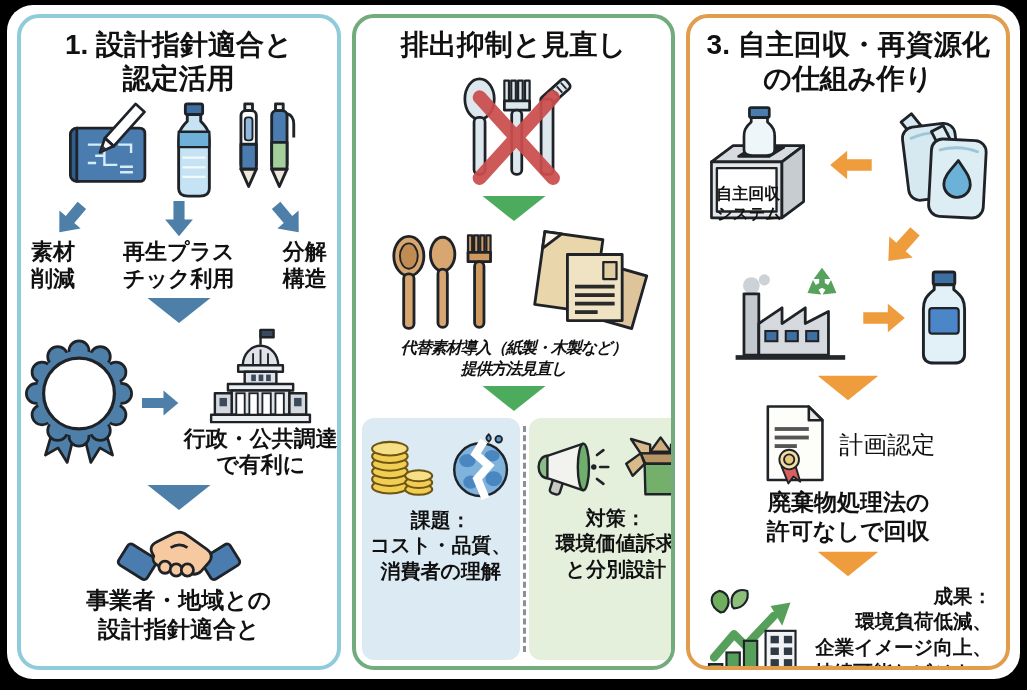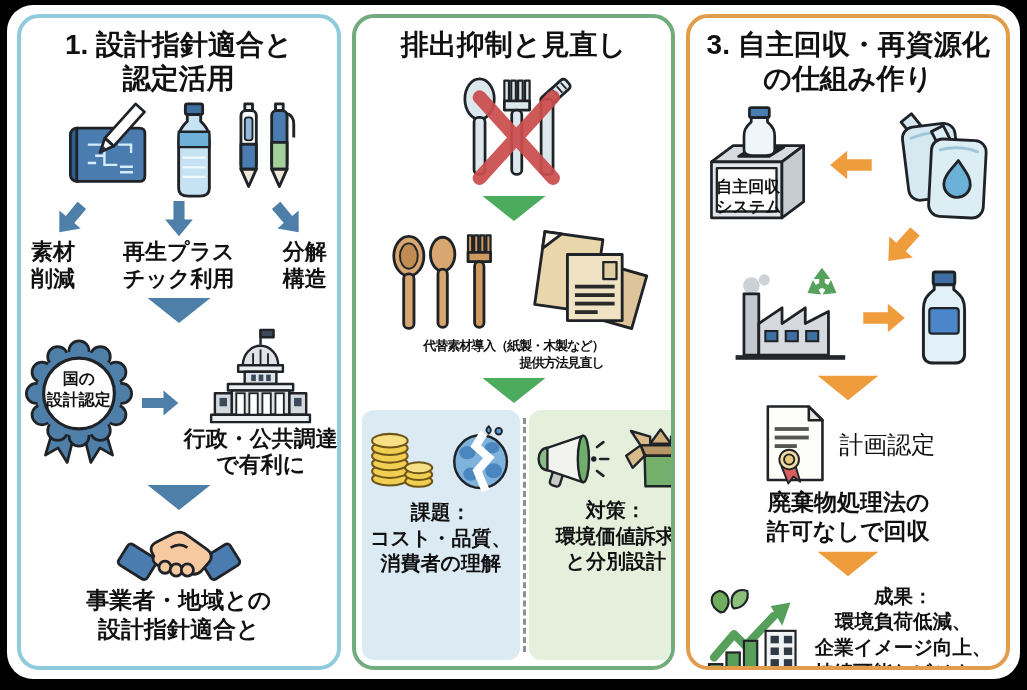--- a/index.html
+++ b/index.html
@@ -31,44 +31,44 @@
   .badge-text{position:absolute;left:11px;top:32px;width:96px;text-align:center;font-size:16px;
               font-weight:bold;line-height:1.3;}
   .badge-text span{display:block;white-space:nowrap;}
   .bldg-col{display:flex;flex-direction:column;align-items:center;}
   .cap-sm{font-weight:bold;font-size:22px;line-height:1.2;text-align:center;white-space:nowrap;margin-top:2px;}
   .cap-sm span{display:block;}
   .hand-cap{margin-top:2px;}
   .hand-cap span{display:block;}
   
   .icons2{gap:20px;align-items:center;margin-top:4px;}
-  .cap2{font-weight:bold;font-size:13px;line-height:1.3;letter-spacing:-1px;text-align:right;white-space:nowrap;margin-top:4px;}
+  .cap2{font-weight:bold;font-size:16px;line-height:1.3;letter-spacing:-1px;text-align:center;white-space:nowrap;margin-top:4px;font-style:italic;}
   .cap2 span{display:block;}
   .boxes{display:flex;width:100%;margin-top:6px;flex:1;min-height:178px;}
   .cbox{flex:1;border-radius:12px;padding:12px 4px 8px;display:flex;flex-direction:column;align-items:center;}
   .cbox-challenge{background:var(--challenge-bg);}
   .cbox-measure{background:var(--measure-bg);}
   .cbox .icon-pair{display:flex;gap:6px;align-items:center;margin-bottom:6px;}
   .cbox-text{font-weight:bold;font-size:20px;line-height:1.28;text-align:center;white-space:nowrap;}
   .cbox-text span{display:block;}
   .divider{width:0;border-left:3px dashed #8a9096;margin:8px 3px;}
   
   .row3a{gap:8px;margin-top:2px;align-items:center;}
   .cbx-wrap{position:relative;width:122px;height:126px;flex:none;}
-  .cbx-label{position:absolute;left:19px;top:75px;width:62px;text-align:center;font-weight:bold;
+  .cbx-label{position:absolute;left:19px;top:82px;width:62px;text-align:center;font-weight:bold;
              font-size:16px;line-height:1.25;white-space:nowrap;}
   .cbx-label span{display:block;}
   .diag-row{width:100%;justify-content:center;padding-left:105px;box-sizing:border-box;margin:-2px 0;}
   .row3b{gap:10px;align-items:center;margin-top:0;}
   .plan-row{gap:8px;align-items:center;margin-top:2px;}
   .plan-title{font-size:24px;font-weight:normal;white-space:nowrap;}
   .plan-note{font-weight:bold;font-size:23px;line-height:1.25;text-align:right;white-space:nowrap;margin-top:1px;}
   .plan-note span{display:block;}
   .result-row{gap:6px;align-items:center;margin-top:4px;}
-  .result-text{font-weight:bold;font-size:19.5px;line-height:1.3;text-align:center;white-space:nowrap;}
+  .result-text{font-weight:bold;font-size:19.5px;line-height:1.3;text-align:right;white-space:nowrap;}
   .result-text span{display:block;}
 </style>
 </head>
 <body>
 
 <div class="canvas">
  <div class="inner">
 
   <section class="panel p1">
     <h2 class="title">
@@ -163,24 +163,20 @@
             <circle cx="18" cy="62" r="11"></circle>
                 <circle cx="24.3" cy="38.5" r="11"></circle>
                 <circle cx="41.5" cy="21.3" r="11"></circle>
             <circle cx="65" cy="15" r="11"></circle>
                 <circle cx="88.5" cy="21.3" r="11"></circle>
                 <circle cx="105.7" cy="38.5" r="11"></circle>
           </g>
           <circle cx="65" cy="62" r="47" fill="#4d7fa8"></circle>
           <circle cx="65" cy="62" r="39" fill="#fff" stroke="#1f2328" stroke-width="3.5"></circle>
         </svg>
-        <div class="badge-text">
-          <span>国の</span>
-          <span>設計認定</span>
-        </div>
       </div>
       <svg width="38" height="32" viewBox="0 0 46 36" class="c-blue">
         <polygon points="0,12 26,12 26,3 44,18 26,33 26,24 0,24" fill="currentColor"></polygon>
       </svg>
       <div class="bldg-col">
         <svg width="112" height="96" viewBox="0 0 115 103">
           <g stroke="#1f2328" stroke-width="2.6" stroke-linejoin="round">
             <line x1="57" y1="2" x2="57" y2="18"></line>
             <rect x="57" y="2" width="14" height="8" fill="#3a4a5c"></rect>
             <path d="M38,40 a19,21 0 0 1 38,0 z" fill="#dfe3e8"></path>

